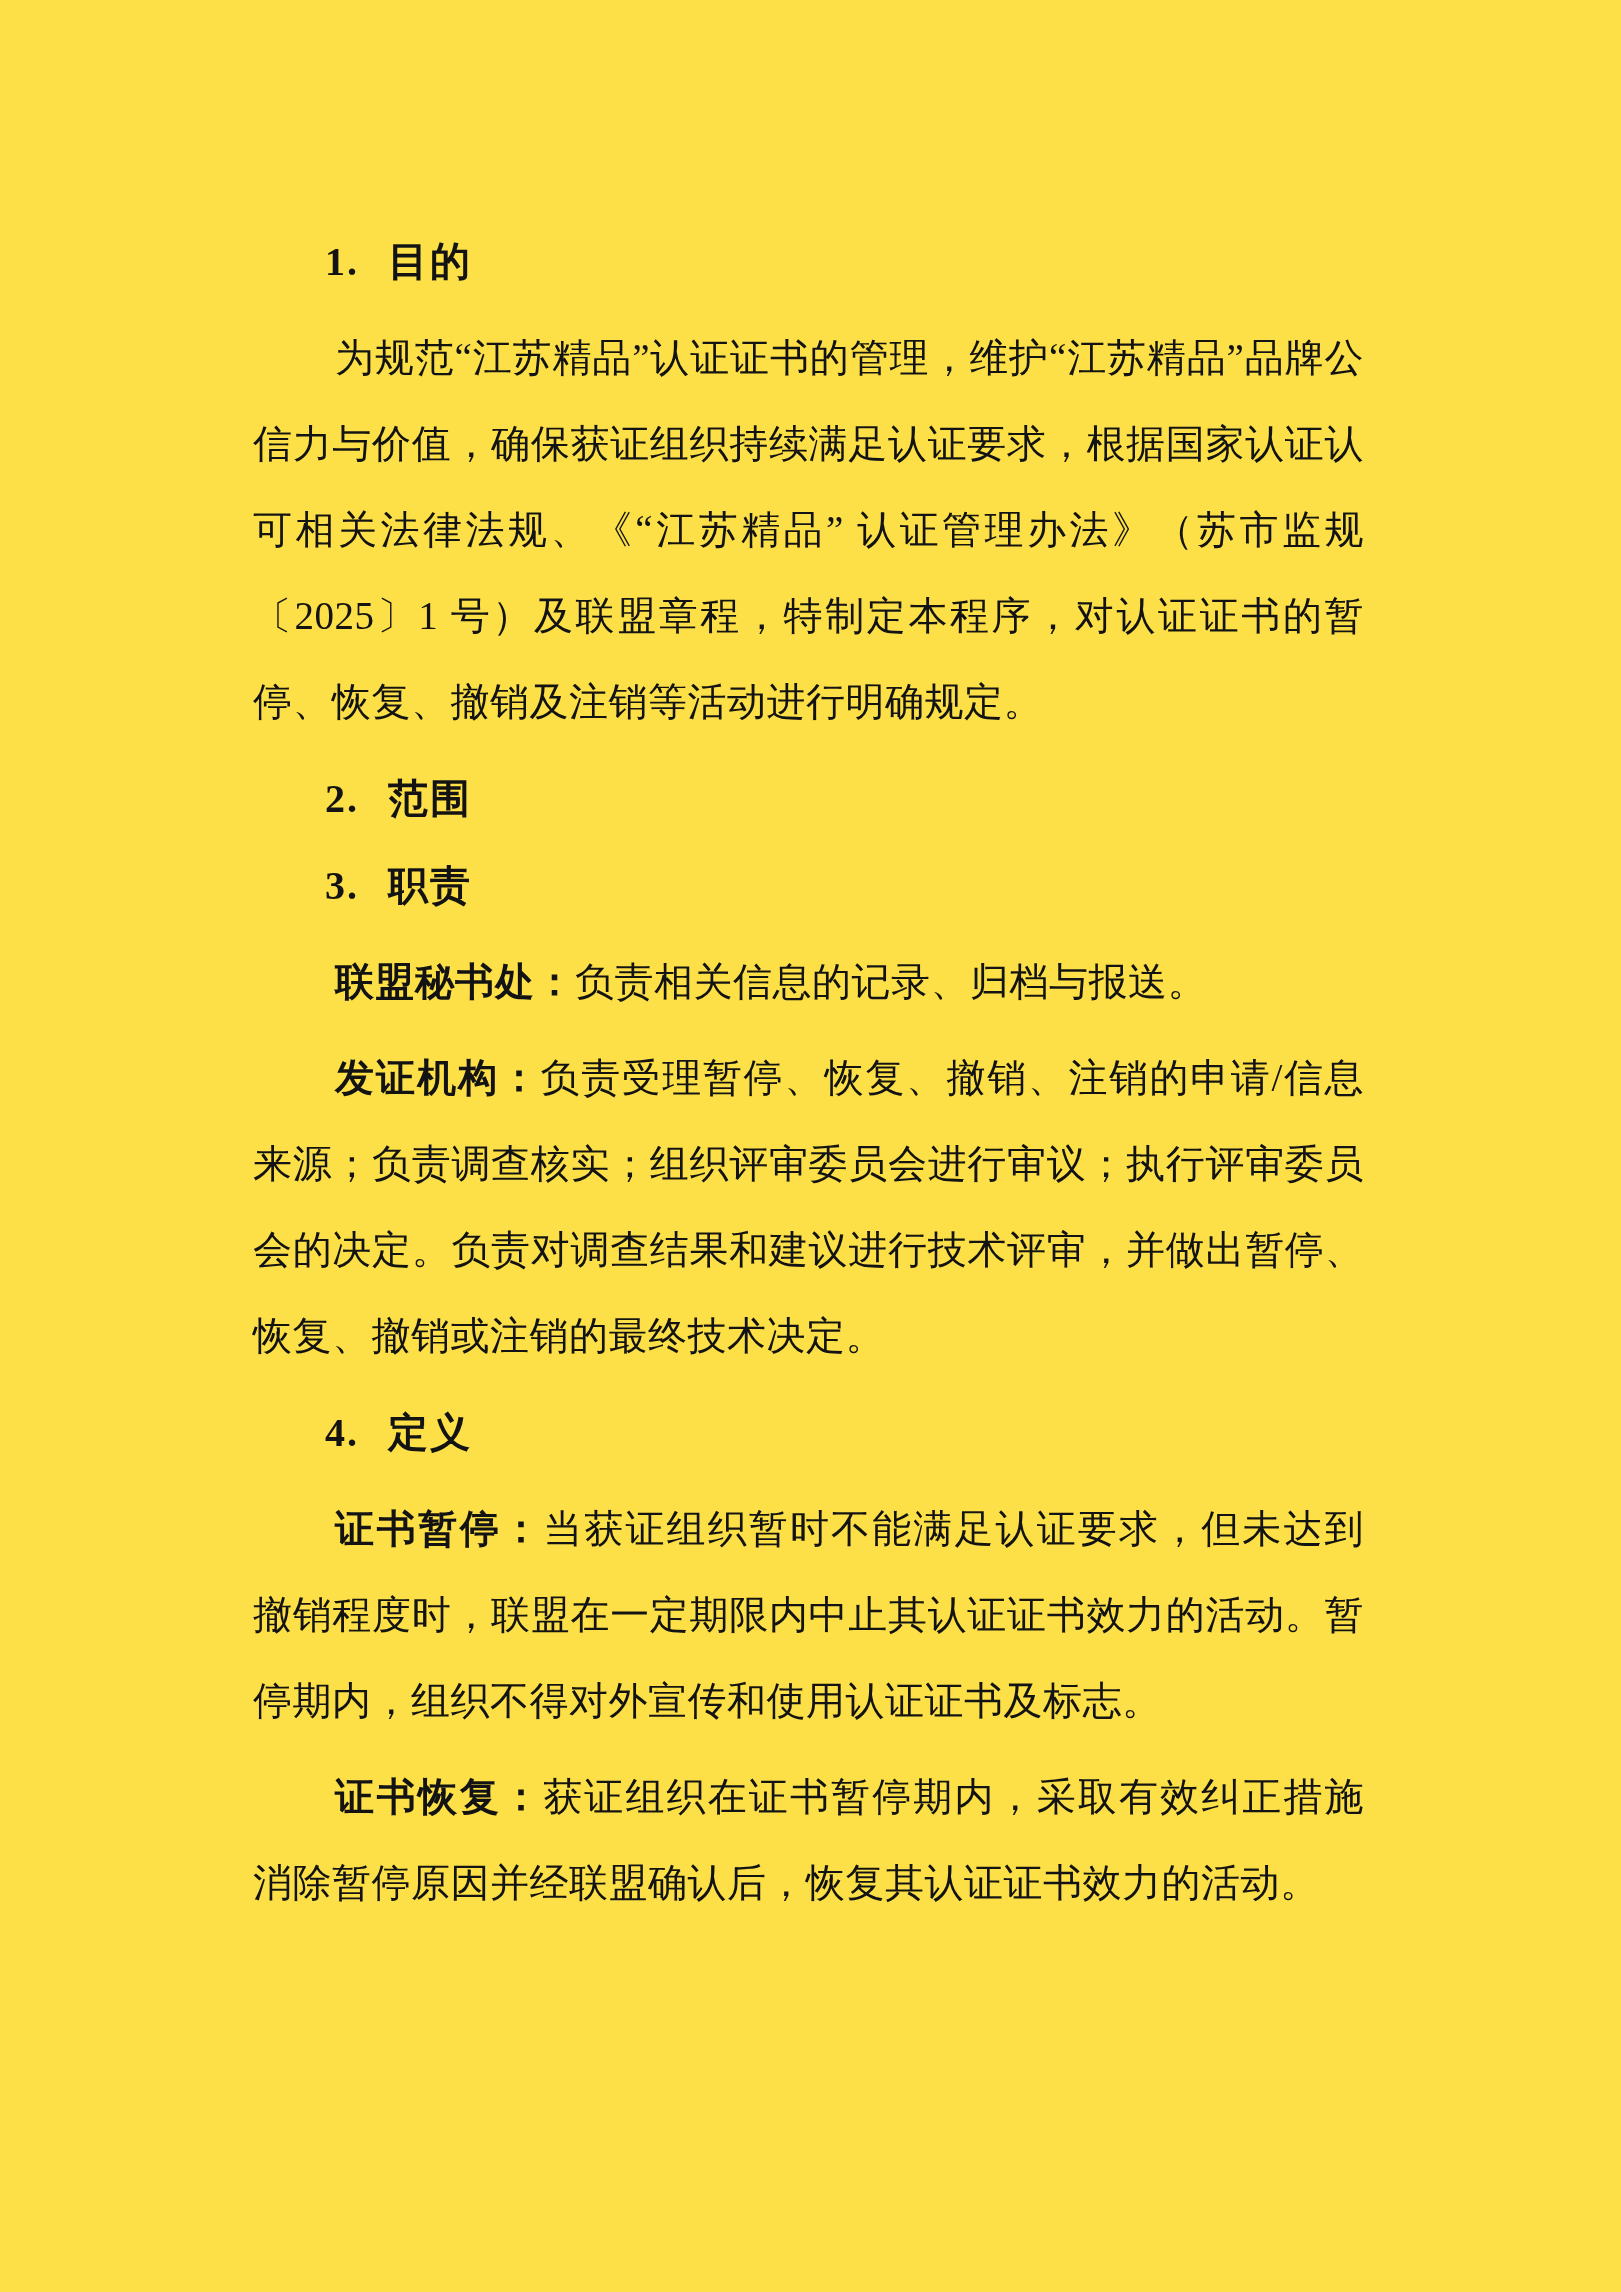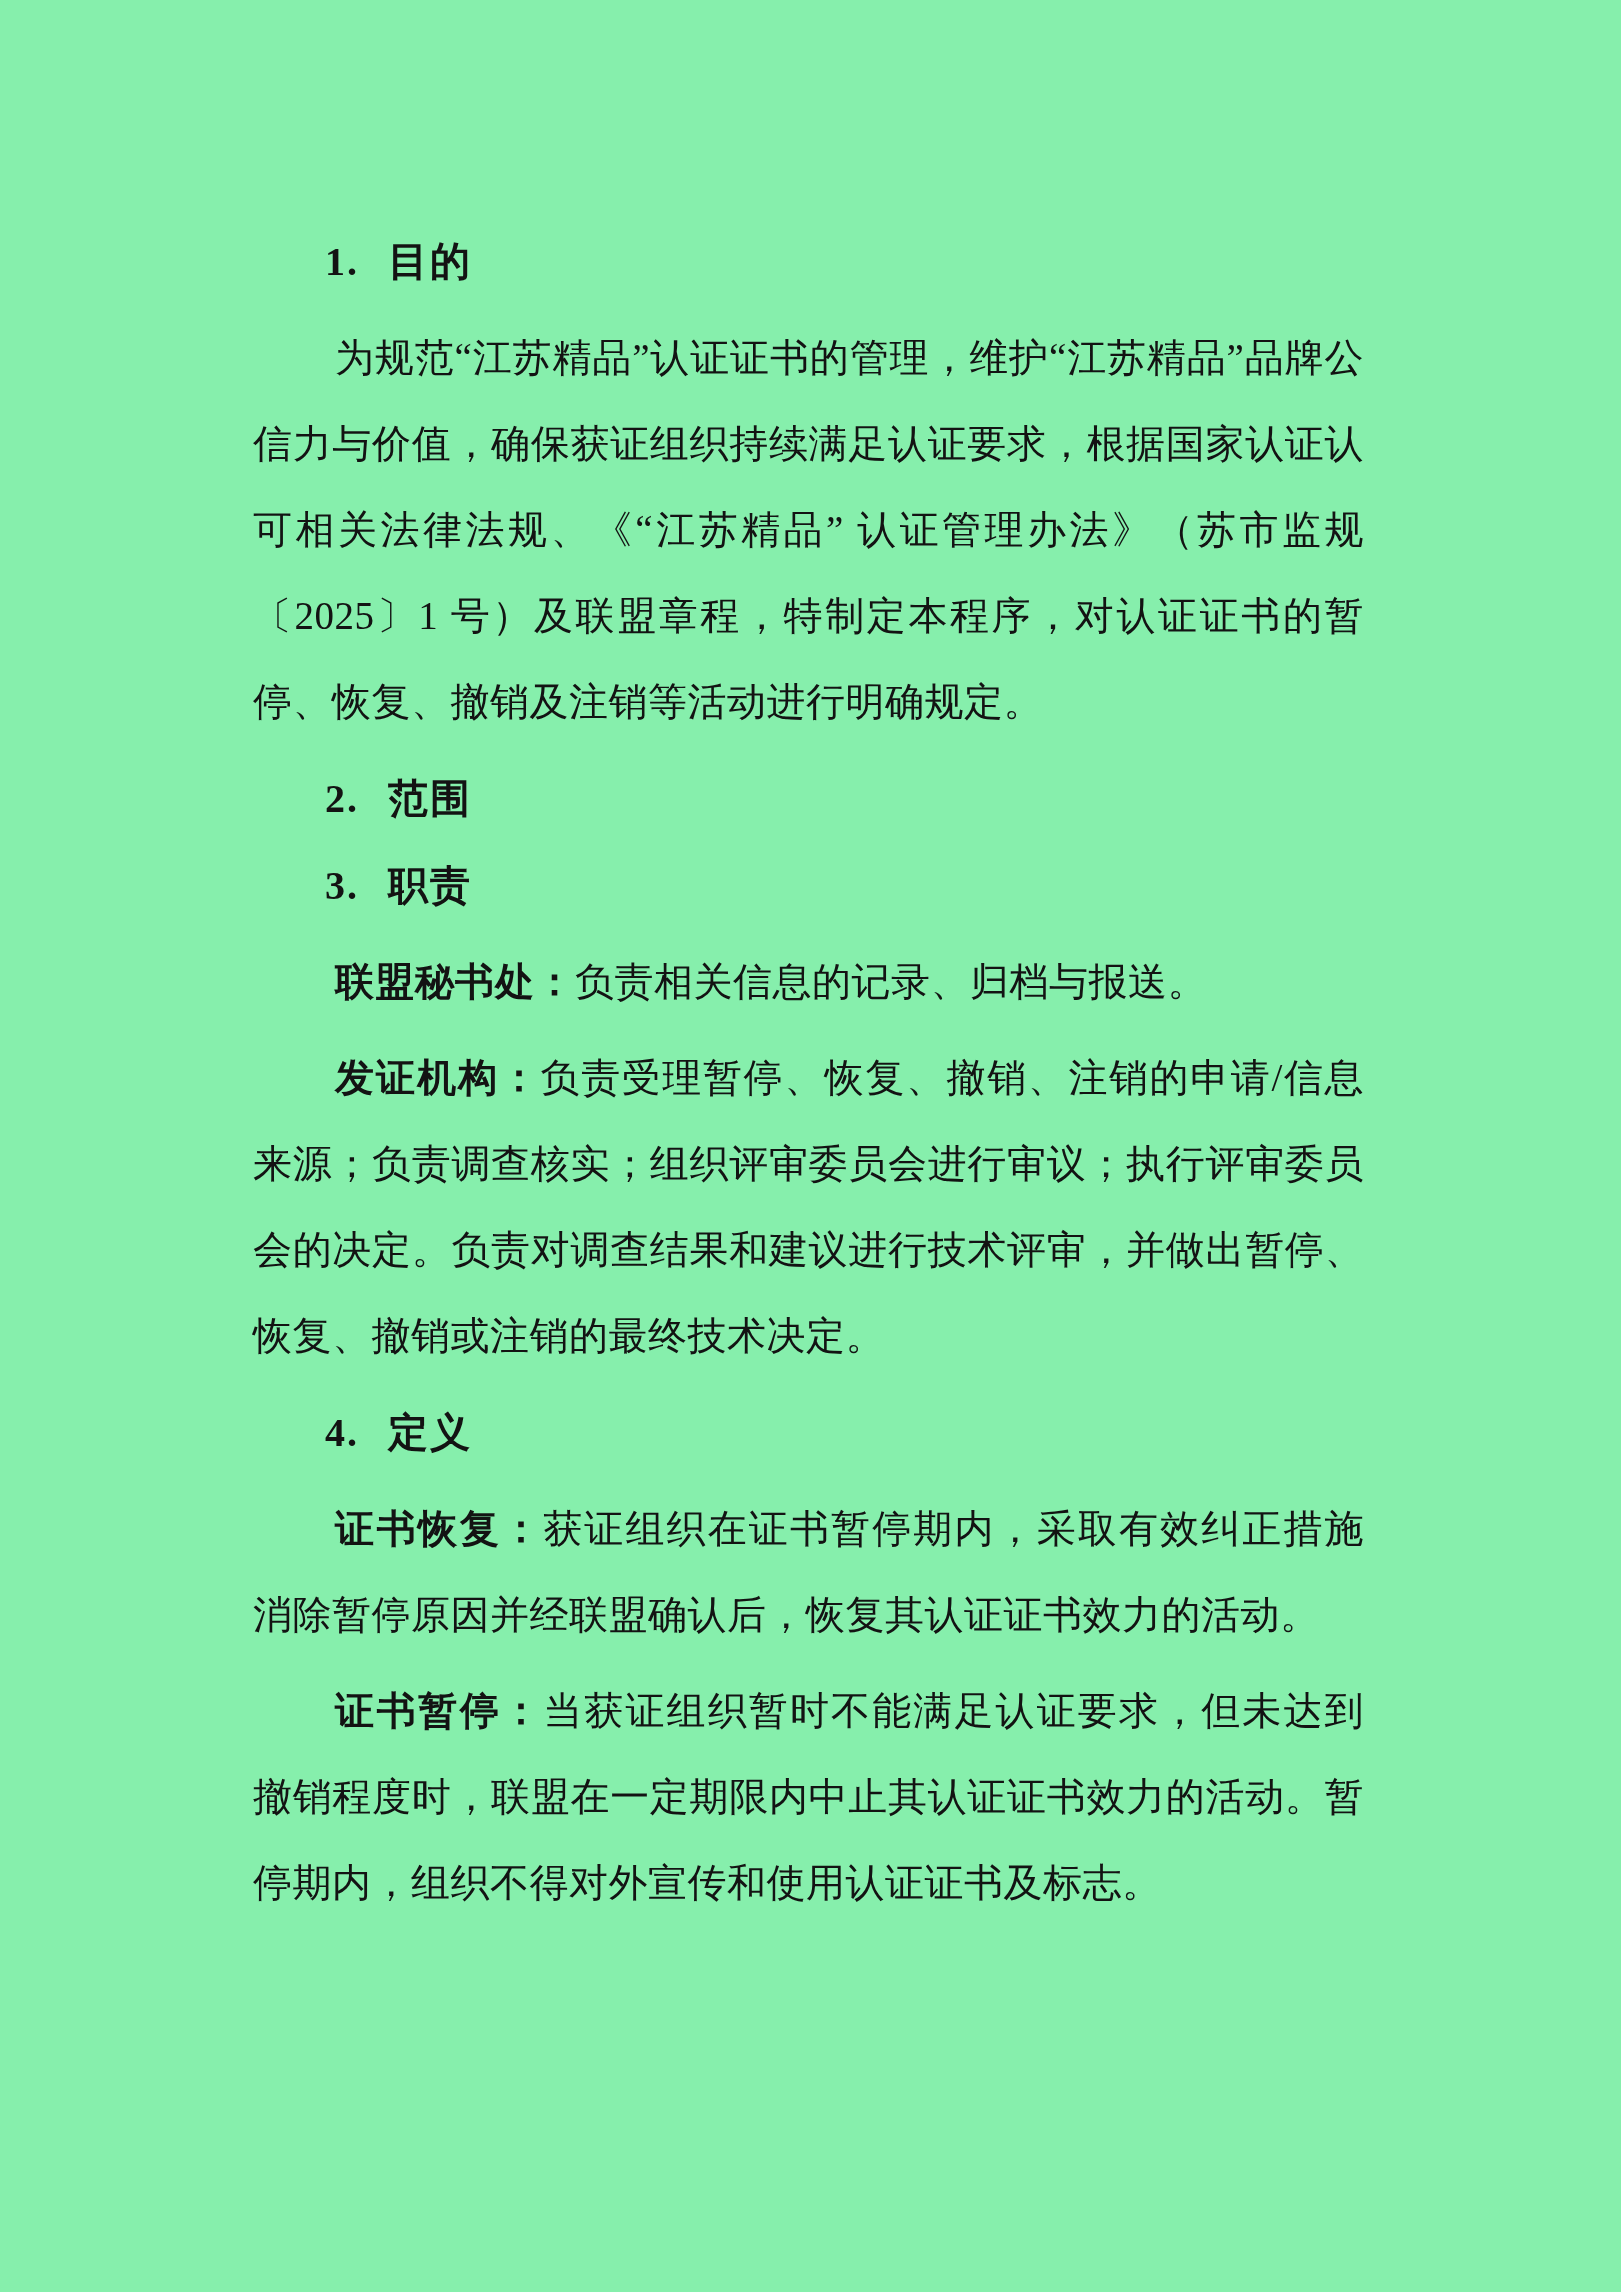--- a/index.html
+++ b/index.html
@@ -5,21 +5,21 @@
   html, body {
     margin: 0;
     padding: 0;
     background: #ffffff;
   }
   .page {
     position: relative;
     width: 1621px;
     height: 2293px;
     margin: 0 auto;
-    background: #86efac;
+    background: #fde047;
     box-sizing: border-box;
     padding: 218px 247px 0 243px;
     color: #131313;
     font-family: "Liberation Serif", "DejaVu Serif", serif;
     font-size: 39px;
     line-height: 86px;
     overflow: hidden;
   }
   .sec-heading {
     margin: 0;
@@ -61,18 +61,18 @@
 
 
   <h2 class="sec-heading"><span class="sec-num">3.</span><span>职责</span></h2>
 
   <p class="body-par"><span class="lead-term">联盟秘书处：</span><span>负责相关信息的记录、归档与报送。</span></p>
 
   <p class="body-par"><span class="lead-term">发证机构：</span><span>负责受理暂停、恢复、撤销、注销的申请/信息来源；负责调查核实；组织评审委员会进行审议；执行评审委员会的决定。负责对调查结果和建议进行技术评审，并做出暂停、恢复、撤销或注销的最终技术决定。</span></p>
 
   <h2 class="sec-heading"><span class="sec-num">4.</span><span>定义</span></h2>
 
+  <p class="body-par"><span class="lead-term">证书暂停：</span><span>当获证组织暂时不能满足认证要求，但未达到撤销程度时，联盟在一定期限内中止其认证证书效力的活动。暂停期内，组织不得对外宣传和使用认证证书及标志。</span></p>
+
   <p class="body-par"><span class="lead-term">证书恢复：</span><span>获证组织在证书暂停期内，采取有效纠正措施消除暂停原因并经联盟确认后，恢复其认证证书效力的活动。</span></p>
-
-  <p class="body-par"><span class="lead-term">证书暂停：</span><span>当获证组织暂时不能满足认证要求，但未达到撤销程度时，联盟在一定期限内中止其认证证书效力的活动。暂停期内，组织不得对外宣传和使用认证证书及标志。</span></p>
 
 </div>
 
 
 </body></html>

